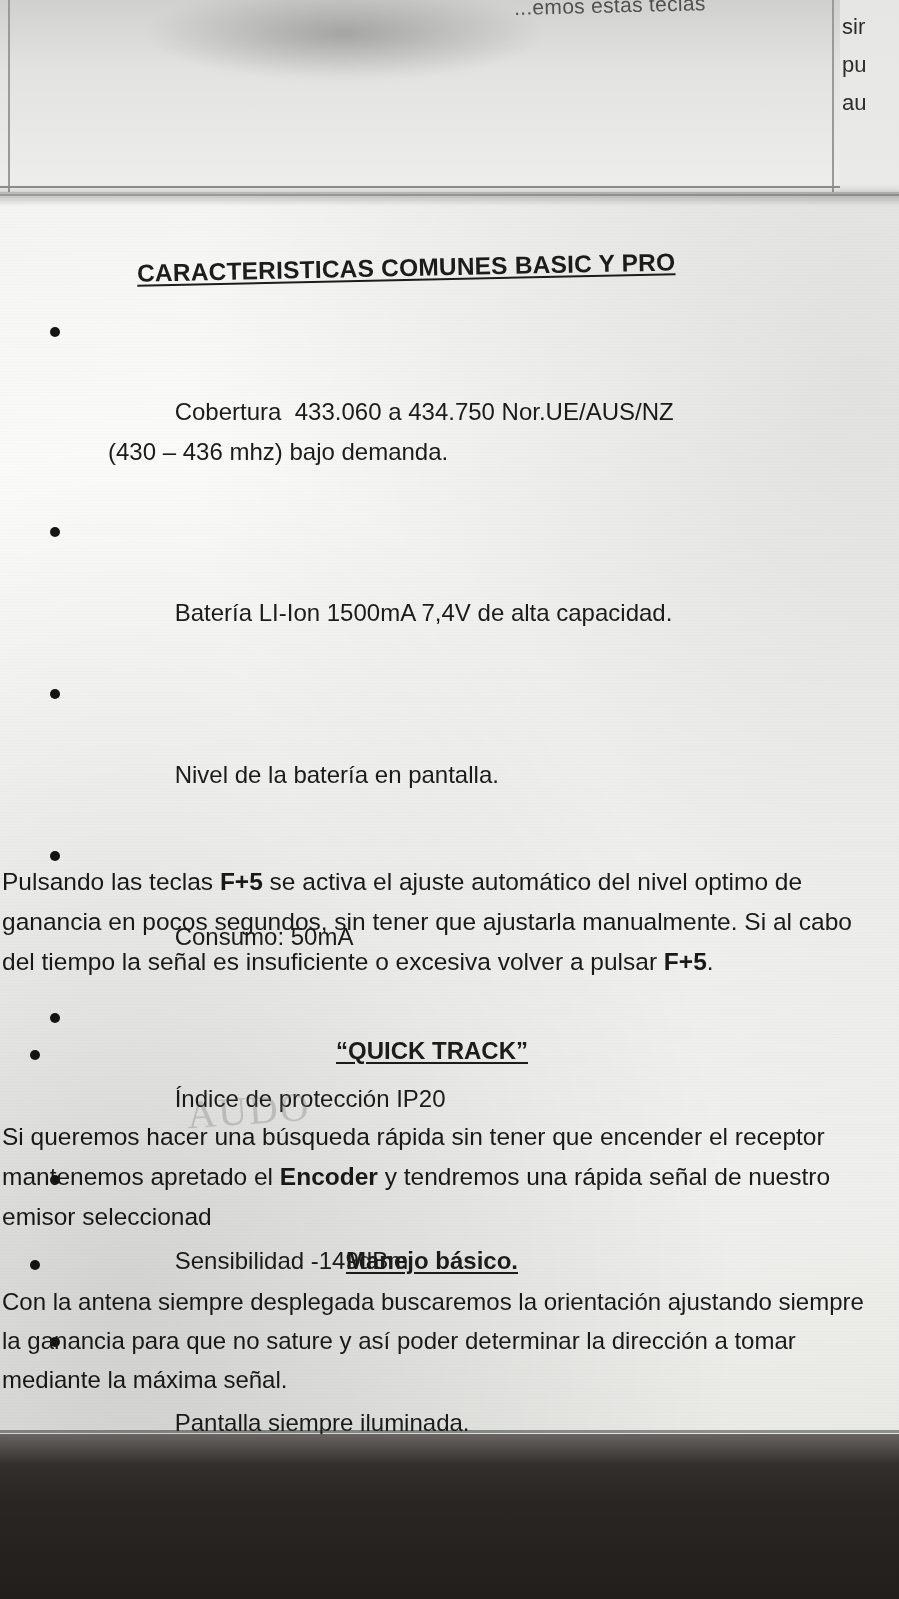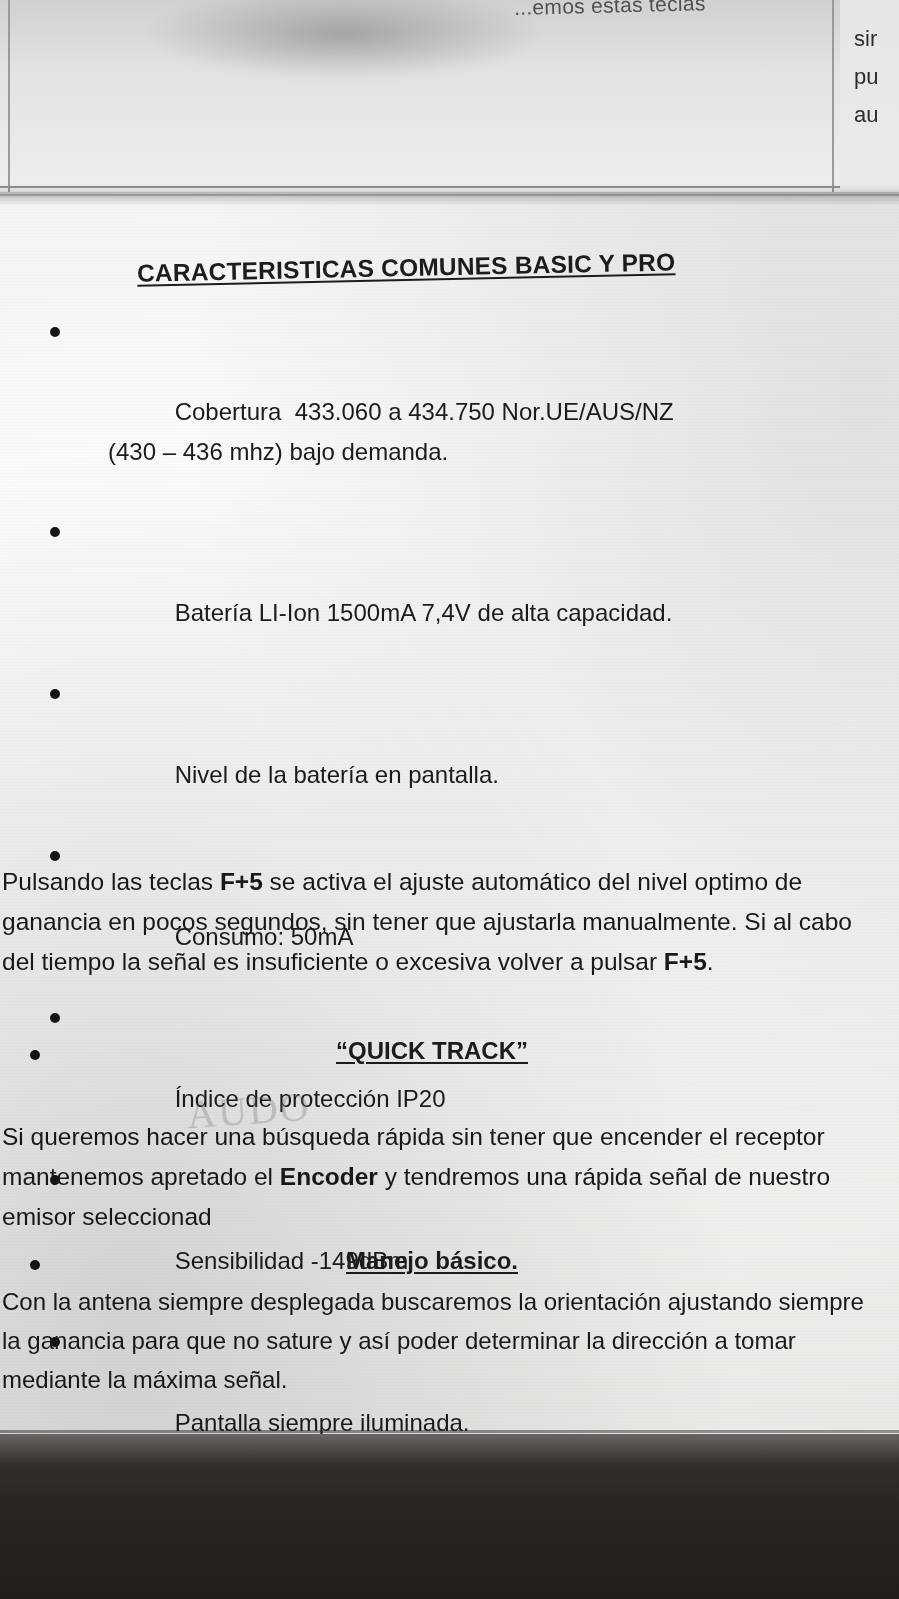--- a/index.html
+++ b/index.html
@@ -86,25 +86,24 @@
     position: absolute;
     left: 840px;
     top: 0;
     width: 60px;
     height: 1450px;
     background: linear-gradient(180deg, #e6e6e4 0%, #f2f2f0 40%, #e8e8e6 100%);
     overflow: hidden;
   }
   .right-strip .rs-line {
     position: absolute;
-    left: 14px;
+    left: 2px;
     font-size: 22px;
     color: #2c2c2a;
     white-space: nowrap;
-    margin-top: 12px;
   }
 
   
   .sheet-main {
     position: absolute;
     left: -8px;
     top: 192px;
     width: 916px;
     height: 1242px;
     background:

